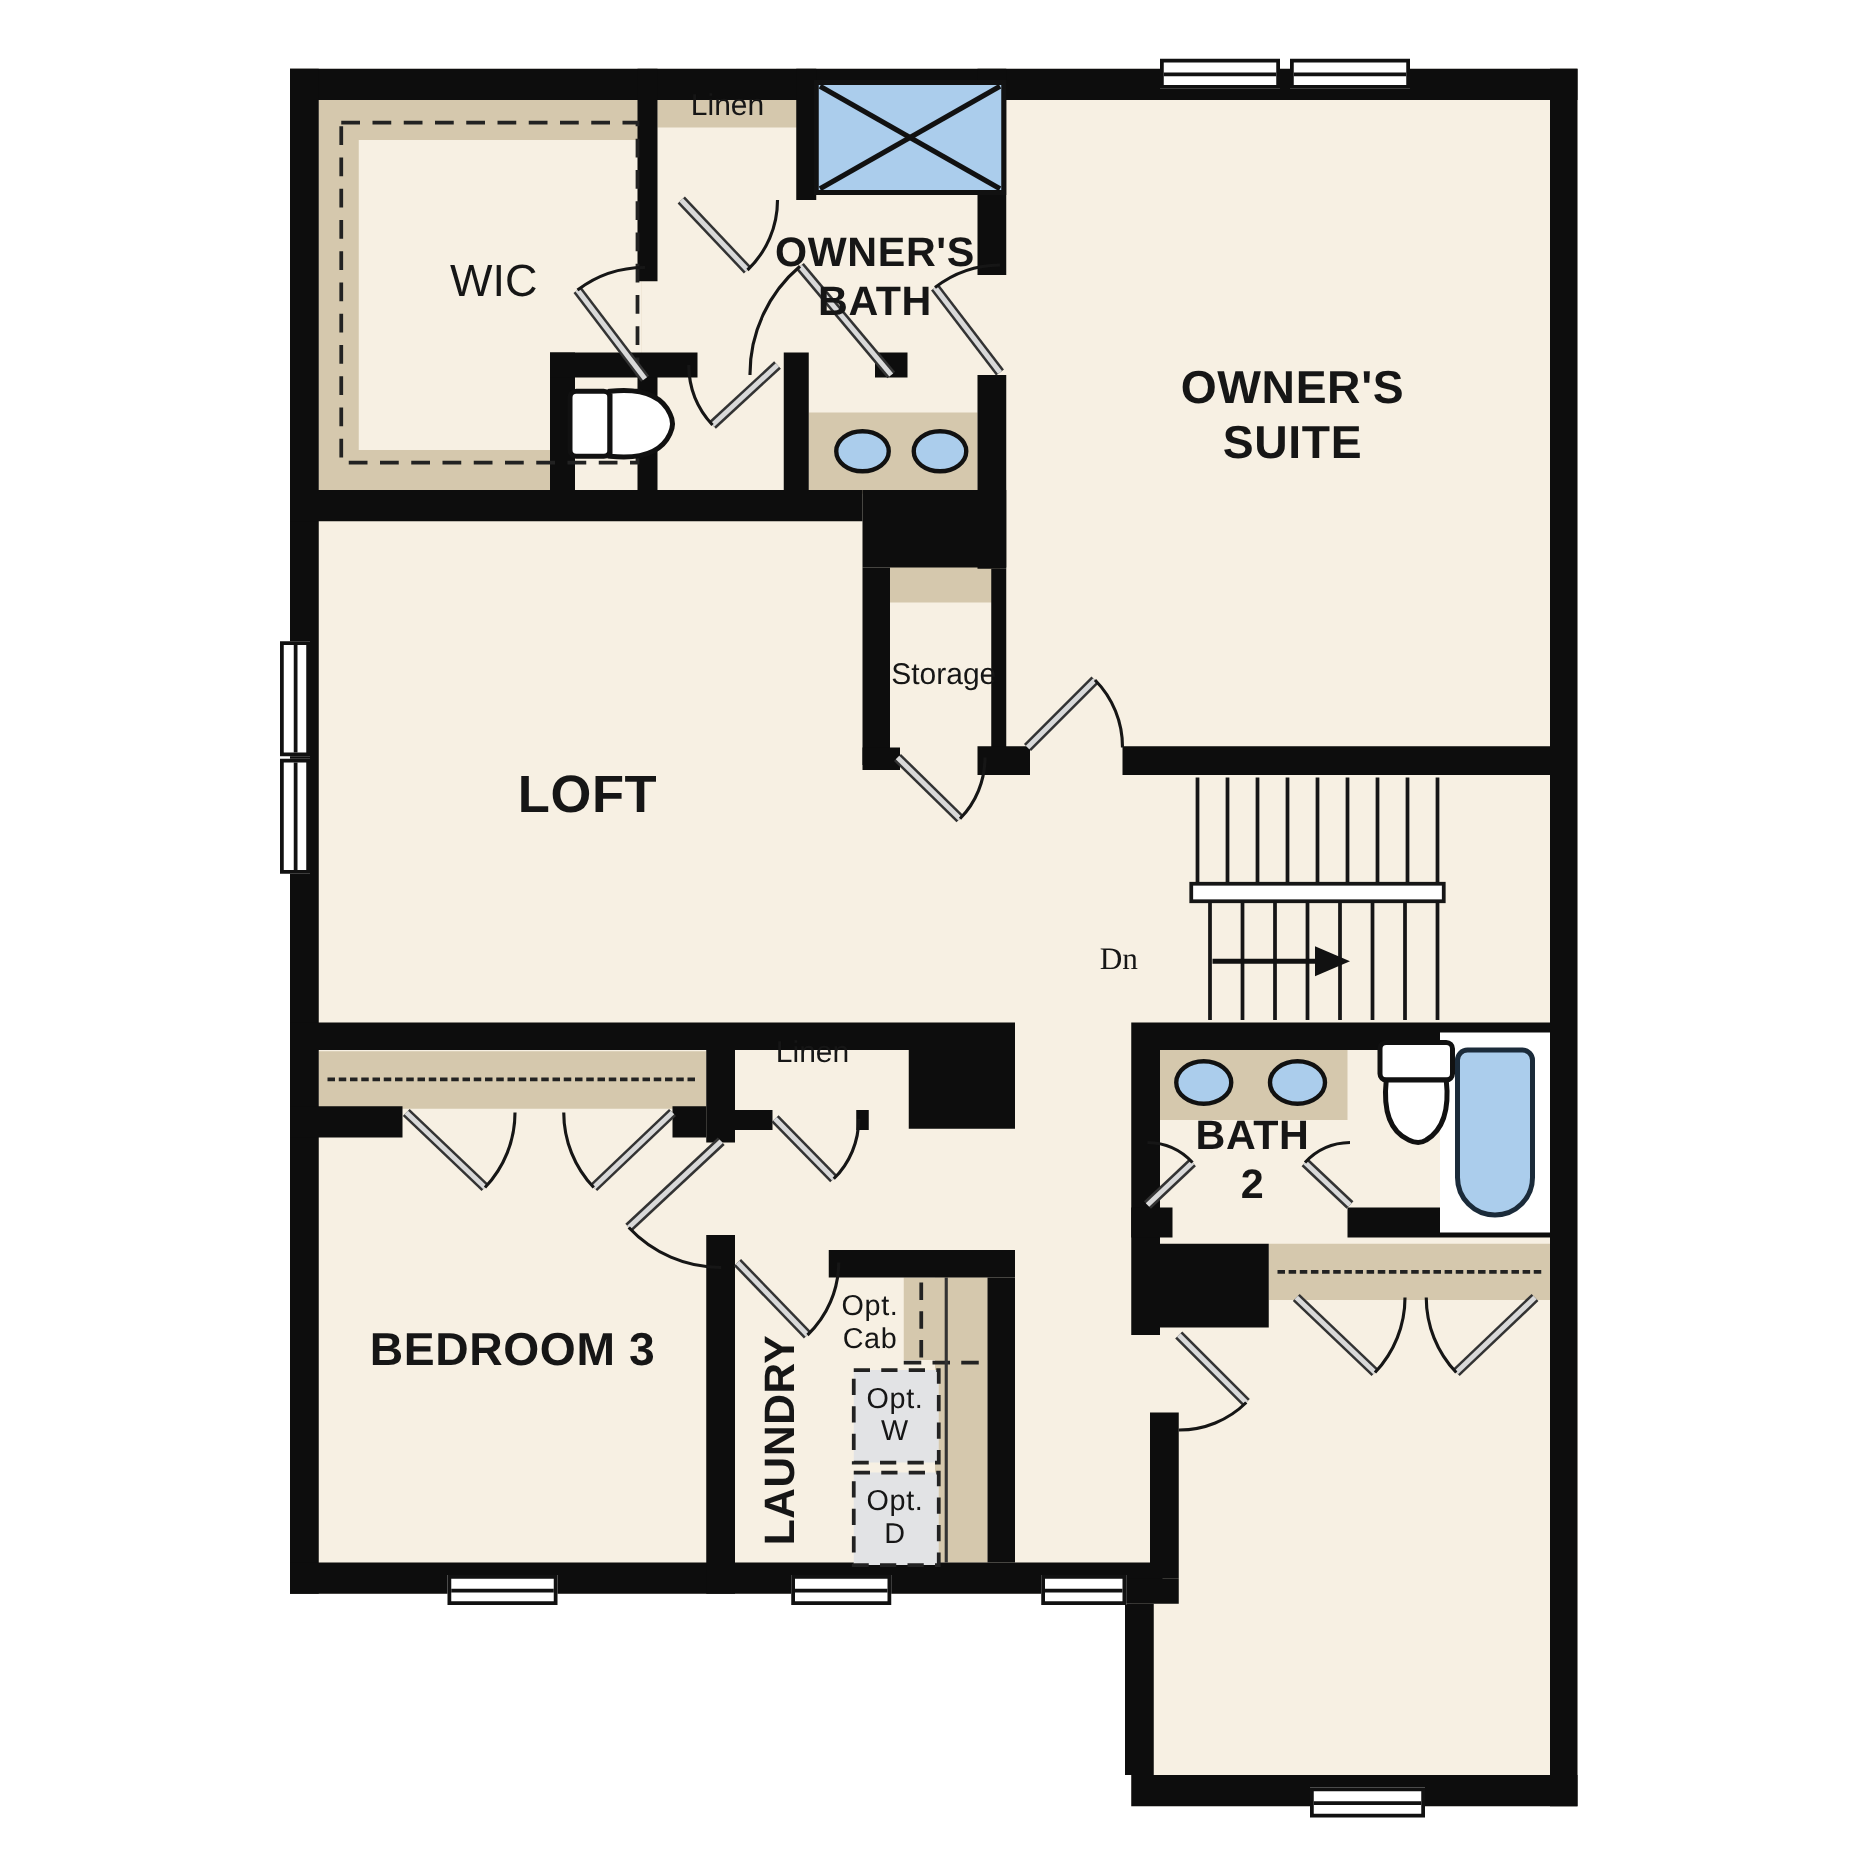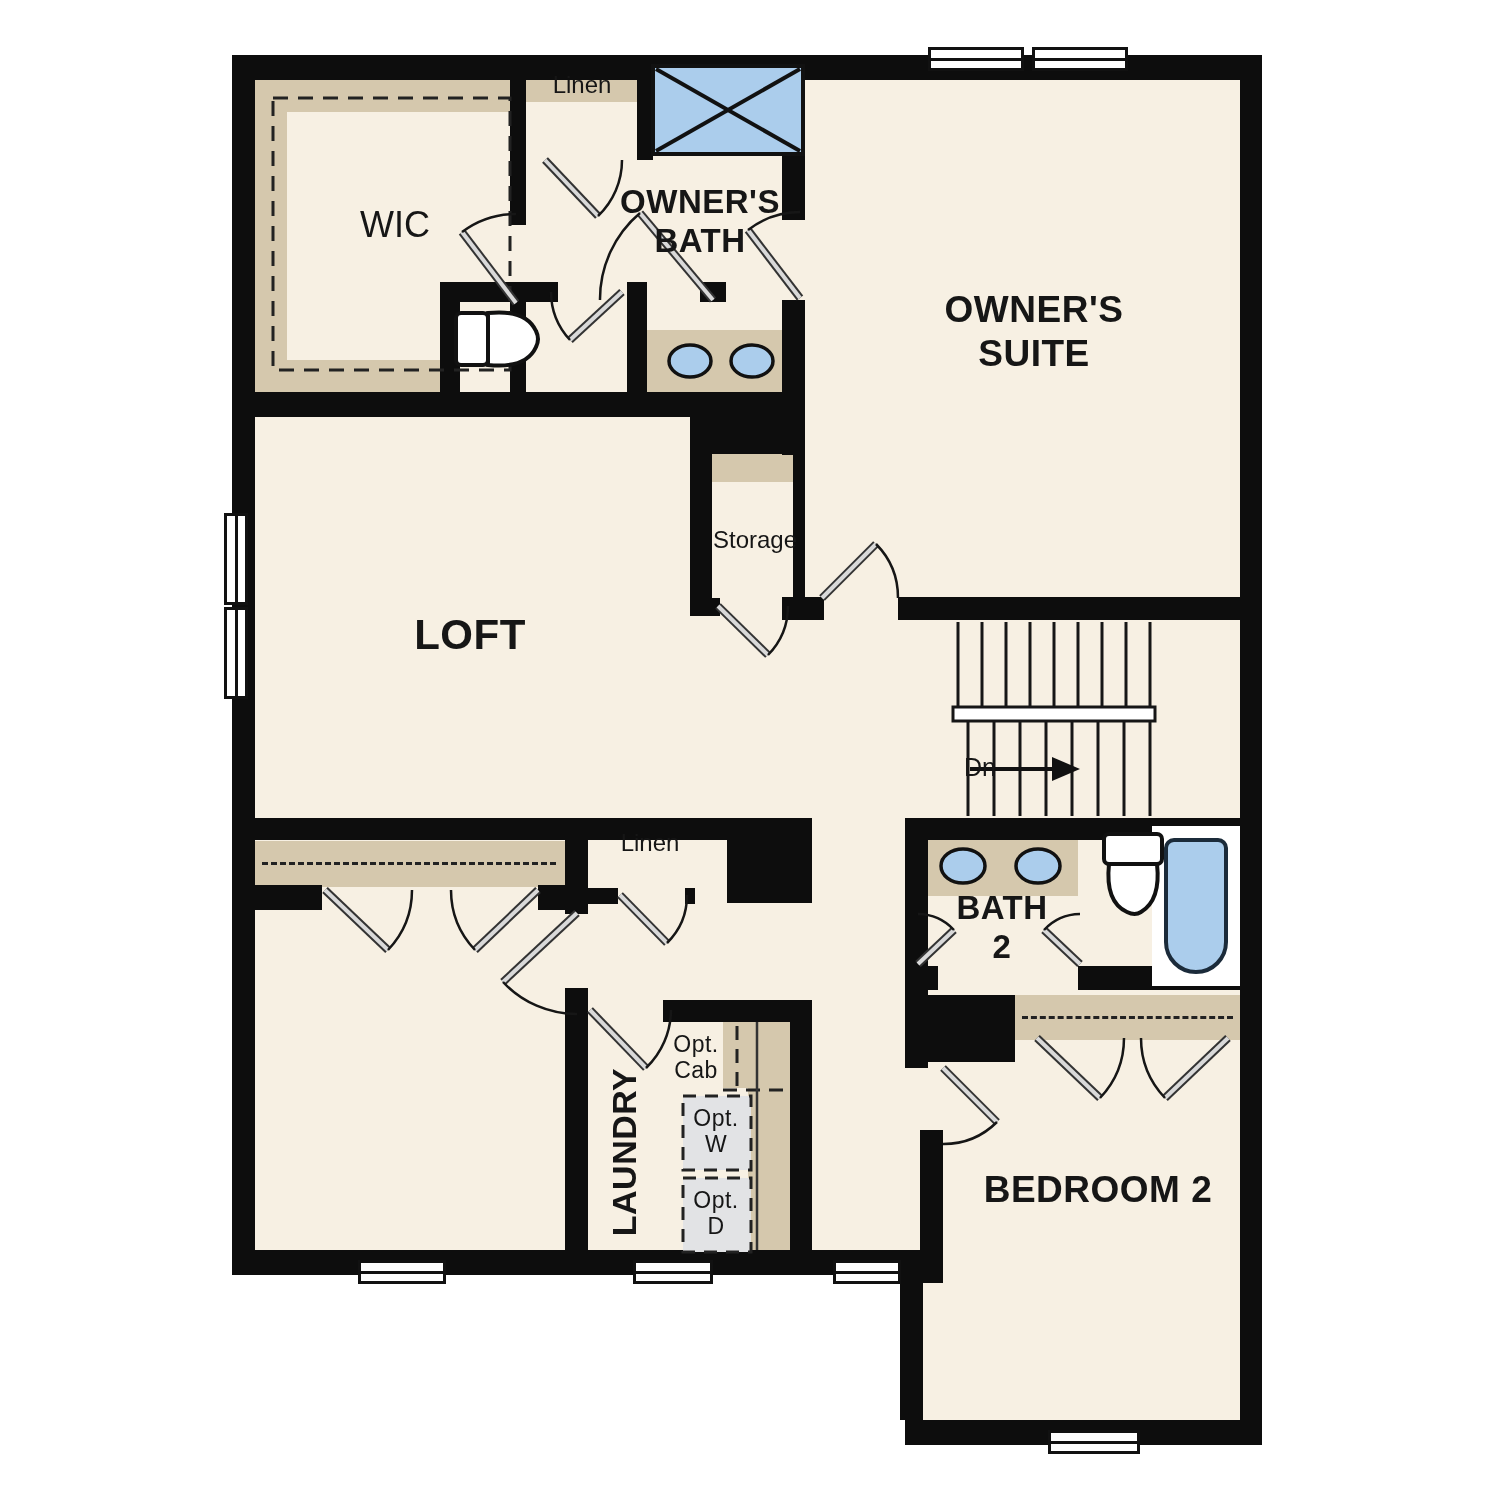--- a/index.html
+++ b/index.html
@@ -267,26 +267,26 @@
   </svg>
 
   <div class="lbl plain" style="left:395px;top:225px;font-size:36px;">WIC</div>
   <div class="lbl plain" style="left:582px;top:85px;">Linen</div>
   <div class="lbl mid" style="left:700px;top:222px;">OWNER'S
 BATH</div>
   <div class="lbl" style="left:1034px;top:332px;">OWNER'S
 SUITE</div>
   <div class="lbl plain" style="left:755px;top:540px;">Storage</div>
   <div class="lbl" style="left:470px;top:635px;font-size:42px;">LOFT</div>
-  <div class="lbl plain" style="left:980px;top:768px;font-size:25px;">Dn</div>
+  <div class="lbl plain" style="left:895px;top:768px;font-size:25px;font-family:Liberation Serif, serif;">Dn</div>
   <div class="lbl mid" style="left:1002px;top:928px;">BATH
 2</div>
+  <div class="lbl" style="left:410px;top:1080px;">BEDROOM 3</div>
   <div class="lbl plain" style="left:650px;top:843px;">Linen</div>
   <div class="lbl vert" style="left:624px;top:1152px;">LAUNDRY</div>
   <div class="lbl tiny" style="left:696px;top:1058px;">Opt.
 Cab</div>
   <div class="lbl tiny" style="left:716px;top:1132px;">Opt.
 W</div>
   <div class="lbl tiny" style="left:716px;top:1214px;">Opt.
 D</div>
-  <div class="lbl" style="left:1098px;top:1190px;">BEDROOM 2</div>
 
 </div>
 
 </body></html>

